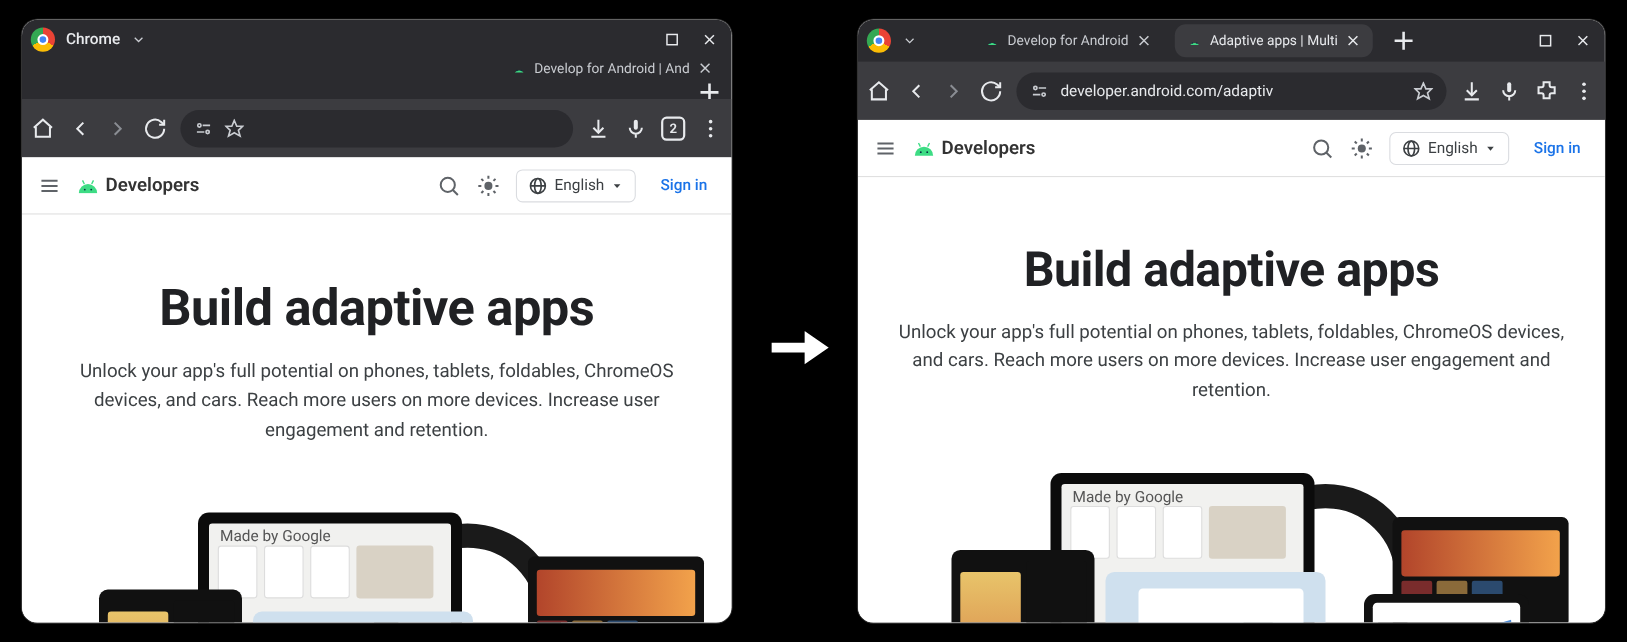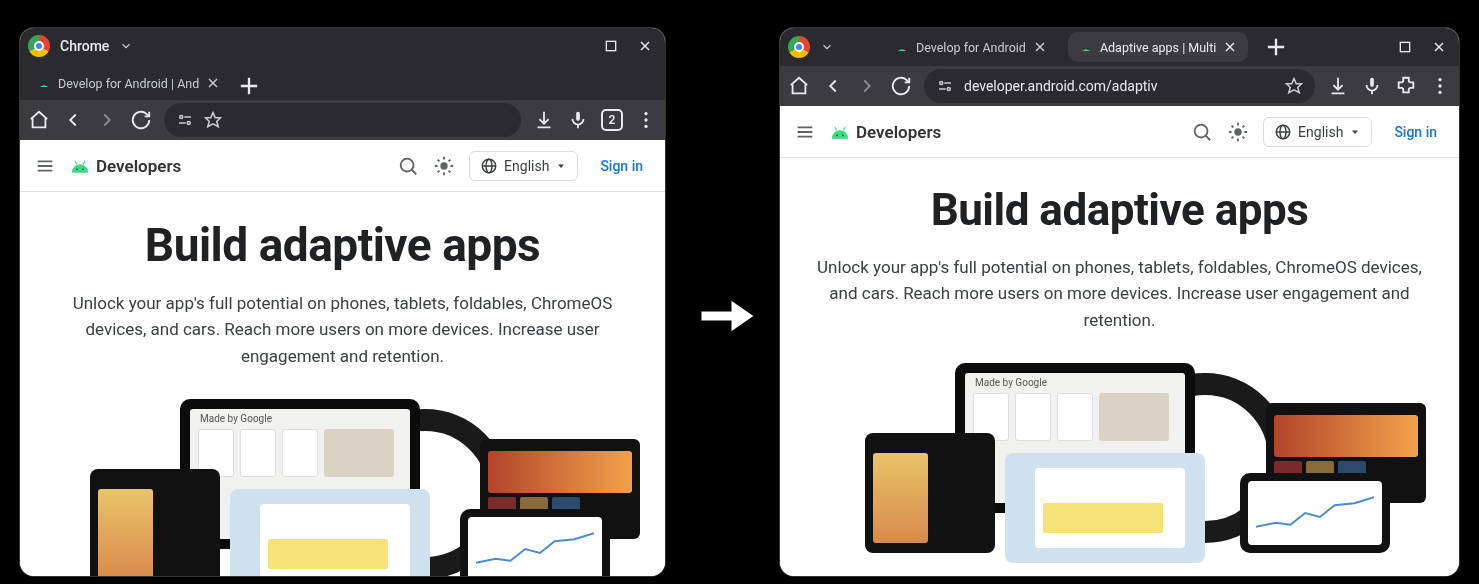--- a/index.html
+++ b/index.html
@@ -13,65 +13,64 @@
     position: relative;
   }
   .panel {
     position: absolute;
     background: #fff;
     border-radius: 14px;
     overflow: hidden;
     display: flex;
     flex-direction: column;
     box-shadow: 0 0 0 1px #333;
-    margin-top: 10px;
   }
   .p-left  { left: 20px;  top: 18px; width: 645px; height: 548px; }
   .p-right { left: 780px; top: 18px; width: 679px; height: 548px; }
 
   
   .winchrome { background: #2b2b2f; color: #e8eaed; display: flex; flex-direction: column; }
   .titlebar { display:flex; align-items:center; height:36px; padding:0 8px; gap:10px; }
   .titlebar .chrome-badge { width:22px; height:22px; border-radius:50%; background: conic-gradient(#ea4335 0 120deg, #fbbc05 120deg 240deg, #34a853 240deg 360deg); position:relative; }
   .titlebar .chrome-badge::after { content:""; position:absolute; inset:6px; border-radius:50%; background:#4285f4; border:2px solid #fff; }
   .titlebar .title { font-size:14px; font-weight:500; }
   .titlebar .spacer { flex:1; }
   .win-btn { width:24px; height:24px; display:flex; align-items:center; justify-content:center; color:#e8eaed; }
   .win-btn svg { width:16px; height:16px; }
 
-  .tabstrip { display:flex; align-items:flex-end; height:36px; padding:0 6px; gap:0; }
+  .tabstrip { display:flex; align-items:flex-end; height:36px; padding:0 6px; gap:0;flex-direction:column; }
   .tab {
     display:flex; align-items:center; gap:6px;
     height:34px; padding:0 10px; font-size:12.5px;
     border-radius:10px 10px 0 0;
     max-width:210px;
     color:#c9ccd1;
     position:relative;
   }
   .tab.inactive { background:transparent; }
   .tab.active { background:#3c3c40; color:#e8eaed;justify-content:space-between; }
   .tab .favicon { width:16px; height:16px; flex:none; }
   .tab .tab-title { white-space:nowrap; overflow:hidden; text-overflow:ellipsis; flex:1; }
   .tab .tab-close { width:16px; height:16px; flex:none; display:flex; align-items:center; justify-content:center; }
   .newtab { width:28px; height:28px; display:flex; align-items:center; justify-content:center; color:#e8eaed; margin-left:4px; }
 
-  .toolbar { background:#3c3c40; display:flex; align-items:center; height:40px; padding:0 8px; gap:12px; }
+  .toolbar { background:#3c3c40; display:flex; align-items:center; height:53px; padding:0 8px; gap:12px; }
   .toolbar .icn { width:22px; height:22px; display:flex; align-items:center; justify-content:center; color:#e8eaed; }
   .toolbar .icn.dim { color:#8a8d93; }
   .omnibox {
     flex:1; display:flex; align-items:center; gap:10px;
     background:#2b2b2f; border-radius:20px; height:34px; padding:0 12px;
     color:#e8eaed; font-size:14px;
   }
   .omnibox .site-icn { width:18px; height:18px; color:#c9ccd1; }
   .omnibox .url { flex:1; white-space:nowrap; overflow:hidden; text-overflow:ellipsis; }
   .tabcount { width:22px; height:22px; border:2px solid #e8eaed; border-radius:5px; display:flex; align-items:center; justify-content:center; font-size:12px; font-weight:600; }
 
   
-  .page { flex:1; background:#fff; display:flex; flex-direction:column; overflow:hidden; }
+  .page { flex:1; background:#fff; display:flex; flex-direction:column; overflow:hidden;gap:32px; }
   .site-header {
     display:flex; align-items:center; height:52px; padding:0 14px; gap:14px;
     border-bottom:1px solid #e0e0e0;
   }
   .ham { width:22px; height:22px; color:#5f6368; }
   .logo { display:flex; align-items:center; gap:6px; font-weight:600; font-size:17px; color:#333; }
   .android-head { width:20px; height:14px; }
   .site-header .grow { flex:1; }
   .hdr-icn { width:22px; height:22px; color:#5f6368; display:flex; align-items:center; justify-content:center; }
   .lang-pill { display:flex; align-items:center; gap:6px; border:1px solid #dadce0; border-radius:6px; padding:5px 10px; font-size:14px; color:#3c4043; }
@@ -80,21 +79,21 @@
   .hero { text-align:center; padding:26px 28px 10px; color:#202124; }
   .hero h1 { font-size:44px; font-weight:700; letter-spacing:-0.5px; margin-bottom:18px; }
   .p-left .hero h1 { font-size:46px; }
   .hero p { font-size:17px; line-height:1.55; color:#3c4043; }
 
   .devices {
     flex:1; position:relative; margin-top:10px;
   }
   .devices .piece { position:absolute; background:#111; border-radius:8px; }
   .devices .screen { position:absolute; background:#f1f1ef; border-radius:3px; }
-  .devices .label { position:absolute; font-size:10px; color:#555; }
+  .devices .label { position:absolute; font-size:14px; color:#555; }
 
   
   .arrow {
     position:absolute; left:696px; top:292px; width:64px; height:48px;
     display:flex; align-items:center; justify-content:center;
   }
   .arrow svg { width:64px; height:48px; }
 
   .chev { width:14px; height:14px; color:#c9ccd1; }
 </style>

